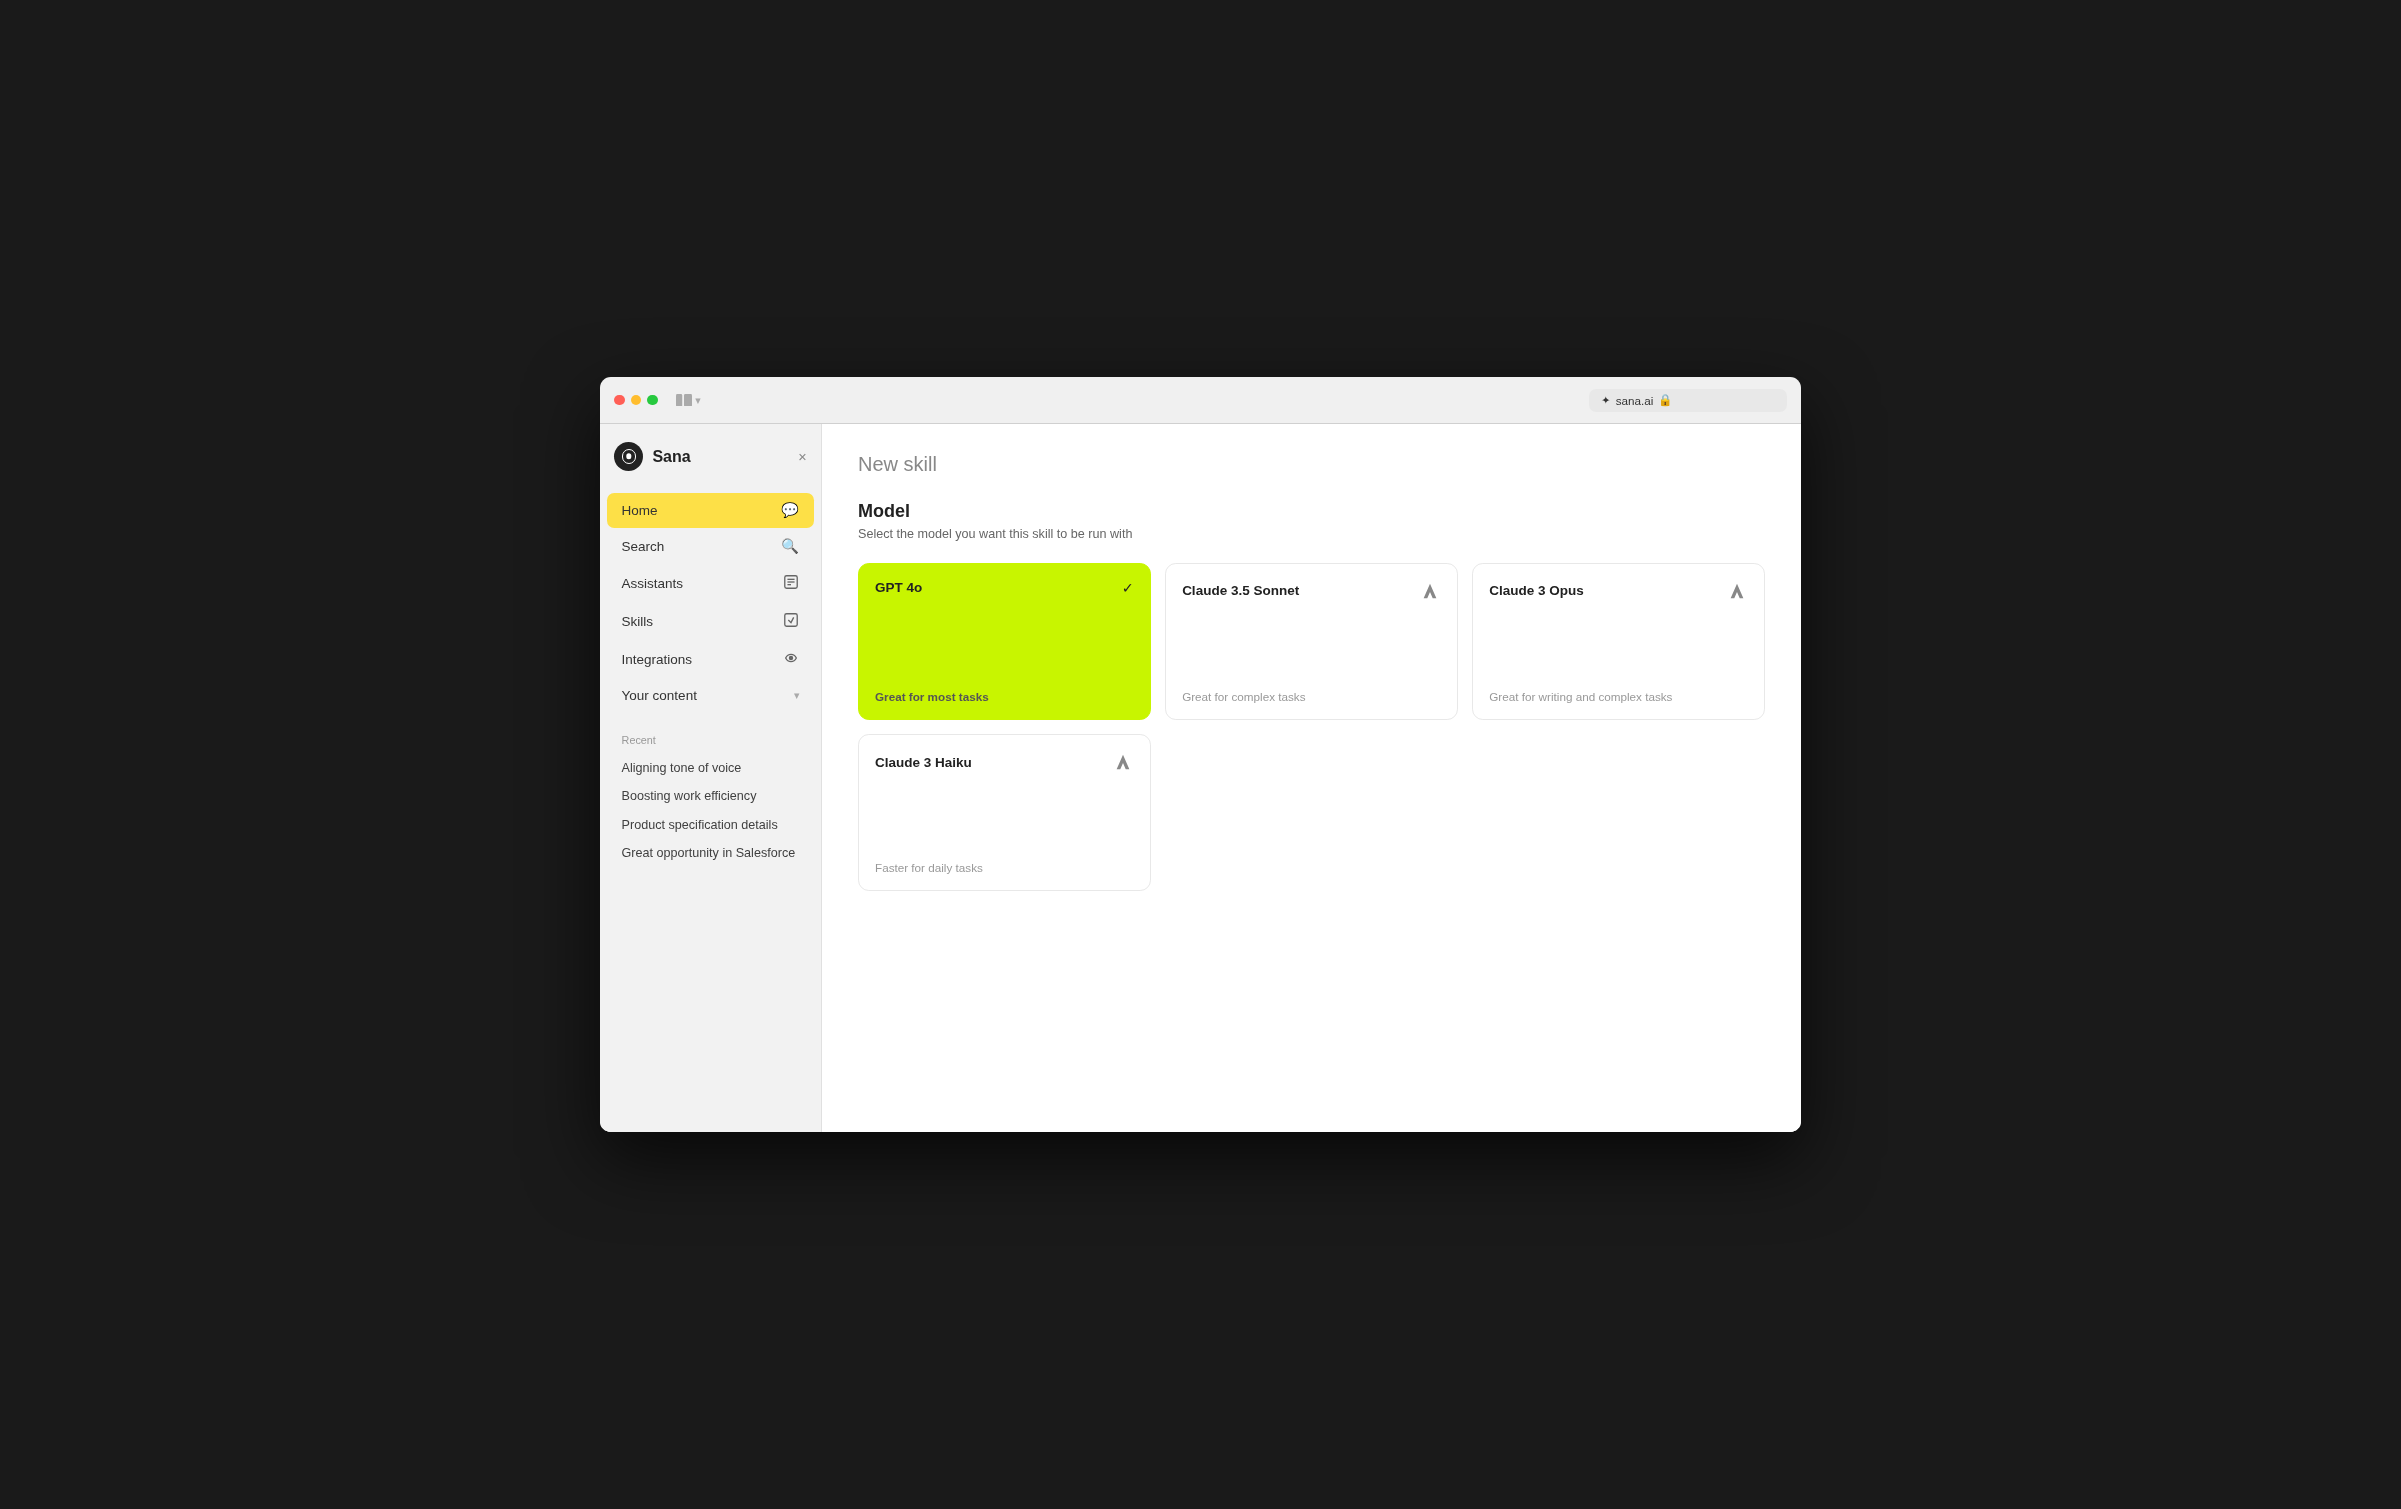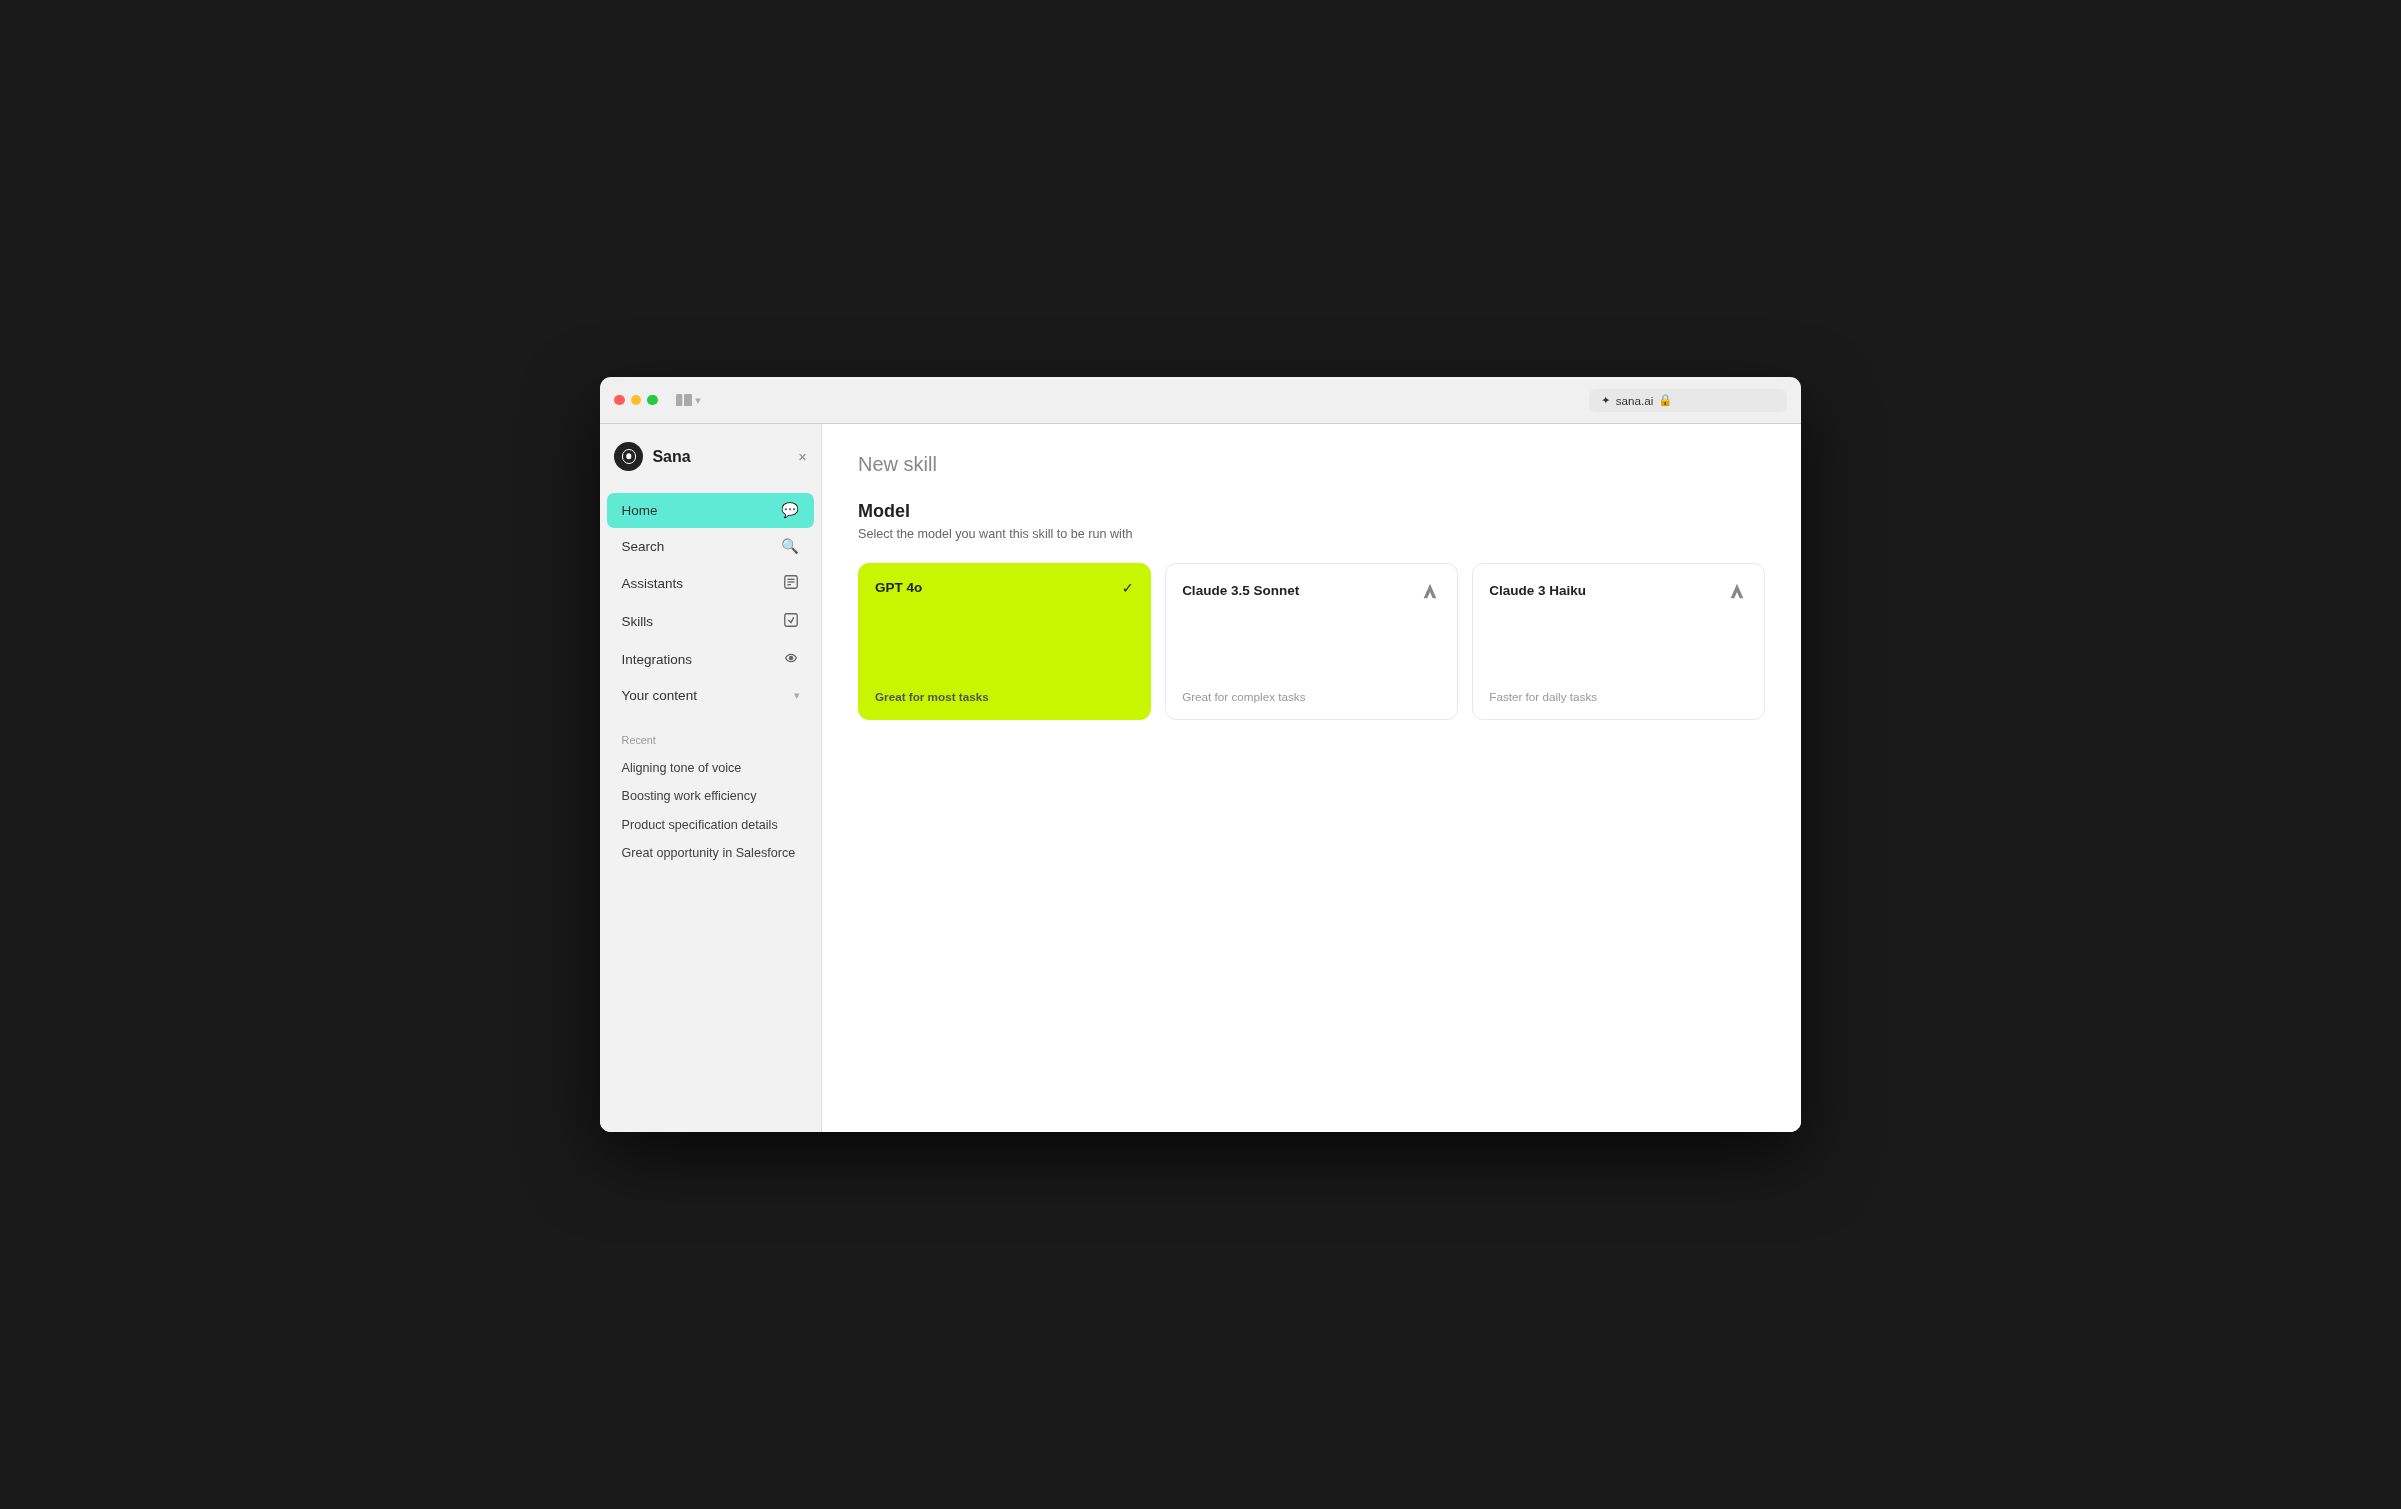--- a/index.html
+++ b/index.html
@@ -154,21 +154,21 @@
       justify-content: space-between;
       padding: 9px 14.4px;
       margin: 0.9px 7.2px;
       border-radius: 7.2px;
       cursor: pointer;
       color: #333;
       font-size: 13.5px;
     }
 
     .nav-item.active {
-      background: #5eead4;
+      background: #fde047;
       font-weight: 500;
     }
 
     .nav-icon {
       color: #555;
       font-size: 14.4px;
     }
 
     .nav-arrow {
       color: #aaa;
@@ -414,20 +414,31 @@
             <span class="model-name">Claude 3.5 Sonnet</span>
             <div class="model-icon anthropic-icon">
               <svg width="20" height="20" viewBox="0 0 22 22" fill="none">
                 <path d="M11 3L18 19H14L11 12L8 19H4L11 3Z" fill="#888"></path>
               </svg>
             </div>
           </div>
           <div class="model-description">Great for complex tasks</div>
         </div>
 
+        <div class="model-card">
+          <div class="model-card-header">
+            <span class="model-name">Claude 3 Opus</span>
+            <div class="model-icon anthropic-icon">
+              <svg width="20" height="20" viewBox="0 0 22 22" fill="none">
+                <path d="M11 3L18 19H14L11 12L8 19H4L11 3Z" fill="#888"></path>
+              </svg>
+            </div>
+          </div>
+          <div class="model-description">Great for writing and complex tasks</div>
+        </div>
 
         <div class="model-card">
           <div class="model-card-header">
             <span class="model-name">Claude 3 Haiku</span>
             <div class="model-icon anthropic-icon">
               <svg width="20" height="20" viewBox="0 0 22 22" fill="none">
                 <path d="M11 3L18 19H14L11 12L8 19H4L11 3Z" fill="#888"></path>
               </svg>
             </div>
           </div>

